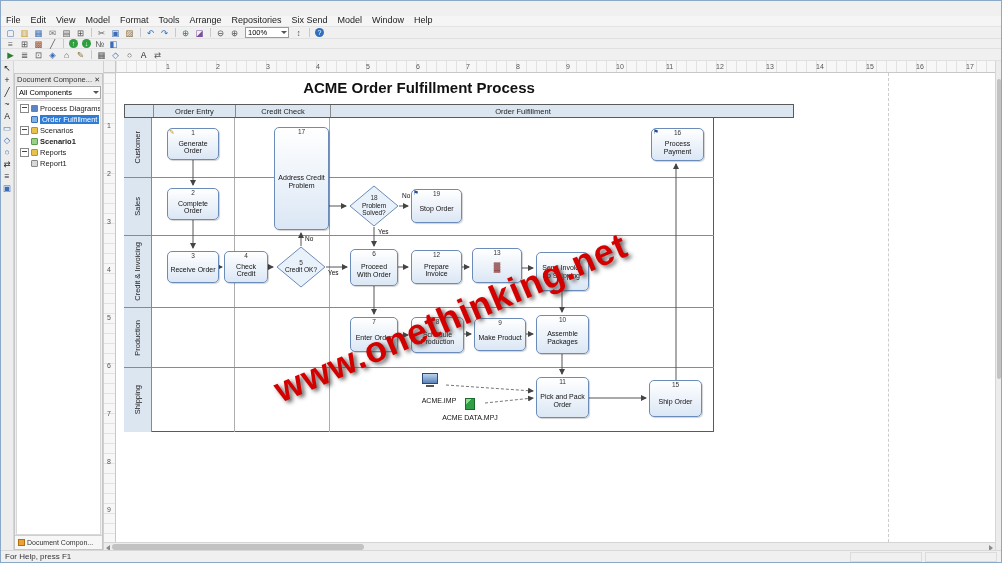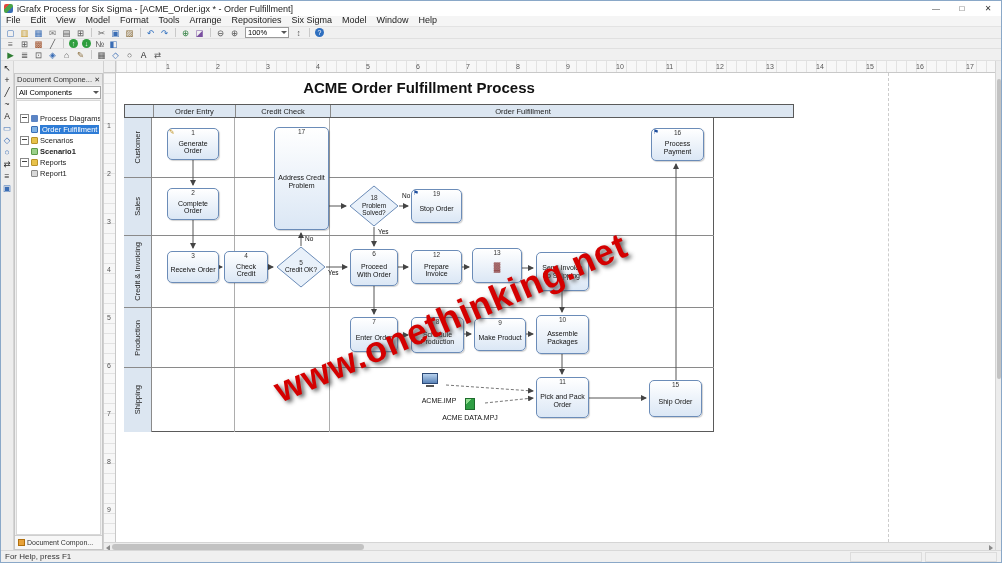--- a/index.html
+++ b/index.html
@@ -26,21 +26,21 @@
   
   .toolcol{position:absolute;left:0;top:60px;width:13px;bottom:12px;background:#ededed;border-right:1px solid #d5d5d5;box-sizing:border-box;display:flex;flex-direction:column;align-items:center;padding-top:2px;}
   .toolcol .tbicon{width:11px;height:11px;line-height:11px;margin:0 0 1px 0;}
   
   .panel{position:absolute;left:13px;top:72px;width:89px;bottom:12px;background:#f0f0f0;border:1px solid #c6c6c6;box-sizing:border-box;display:flex;flex-direction:column;}
   .phead{height:11px;display:flex;align-items:center;background:#e8e8e8;font-size:7.5px;color:#333;padding:0 2px;}
   .phead .pt{flex:1;white-space:nowrap;overflow:hidden;}
   .phead .px{font-size:7px;}
   .combo{margin:1px;height:11px;background:#fff;border:1px solid #a8a8a8;font-size:7.5px;display:flex;align-items:center;padding-left:2px;position:relative;}
   .combo i{position:absolute;right:1px;top:4px;border-left:3px solid transparent;border-right:3px solid transparent;border-top:3px solid #555;}
-  .tree{flex:1;background:#fff;margin:0 1px;border:1px solid #d8d8d8;overflow:hidden;font-size:7.5px;color:#222;padding-top:12px;}
+  .tree{flex:1;background:#fff;margin:0 1px;border:1px solid #d8d8d8;overflow:hidden;font-size:7.5px;color:#222;padding-top:2px;}
   .trow{display:flex;align-items:center;height:11px;white-space:nowrap;padding-left:3px;}
   .trow.child{padding-left:14px;}
   .exp{width:7px;height:7px;border:1px solid #888;background:#fff;position:relative;margin-right:2px;flex:none;}
   .exp::after{content:"";position:absolute;left:1px;right:1px;top:2px;height:1px;background:#444;}
   .tico{width:7px;height:7px;margin-right:2px;flex:none;border-radius:1px;}
   .ic-diagrams{background:#5b84c4;}
   .ic-diagram{background:#7fb2e5;border:1px solid #3a6db5;box-sizing:border-box;}
   .ic-folder{background:#e8c24a;border:1px solid #b8922a;box-sizing:border-box;}
   .ic-scenario{background:#9bd08a;border:1px solid #5d9a4a;box-sizing:border-box;}
   .ic-report{background:#d8d8d8;border:1px solid #888;box-sizing:border-box;}
@@ -98,40 +98,31 @@
   .pc-screen{width:16px;height:11px;border:1px solid #2c4a77;background:linear-gradient(#b8d2ee,#5b84b8);box-sizing:border-box;}
   .pc-base{width:8px;height:2px;background:#555;margin:1px auto 0;}
   .mpj-icon{width:10px;height:12px;background:linear-gradient(135deg,#8fdd8f 0 30%,#2f9e44 30%);border:1px solid #1d6b2c;box-sizing:border-box;}
   .alabel{position:absolute;text-align:center;font-size:7px;color:#111;z-index:2;}
 </style>
 </head>
 <body>
 
 <div id="app">
 
-  <div class="titlebar">
-    <span class="appicon"></span>
-    <span class="wtitle">iGrafx Process for Six Sigma - [ACME_Order.igx * - Order Fulfillment]</span>
-    <div class="wincontrols">
-      <span>—</span>
-      <span>□</span>
-      <span class="close">✕</span>
-    </div>
-  </div>
 
   <div class="menubar" id="menubar">
       <span class="mitem">File</span>
       <span class="mitem">Edit</span>
       <span class="mitem">View</span>
       <span class="mitem">Model</span>
       <span class="mitem">Format</span>
       <span class="mitem">Tools</span>
       <span class="mitem">Arrange</span>
       <span class="mitem">Repositories</span>
-      <span class="mitem">Six Sigma</span>
+      <span class="mitem">Six Send</span>
       <span class="mitem">Model</span>
       <span class="mitem">Window</span>
       <span class="mitem">Help</span>
     </div>
   <div class="toolbar" id="toolbar1">
       <span class="tbicon" style="color: rgb(58, 109, 181);">▢</span>
       <span class="tbicon" style="color: rgb(199, 154, 42);">▥</span>
       <span class="tbicon" style="color: rgb(58, 109, 181);">▦</span>
       <span class="tbicon" style="color: rgb(119, 119, 119);">✉</span>
       <span class="tbicon" style="color: rgb(85, 85, 85);">▤</span>

